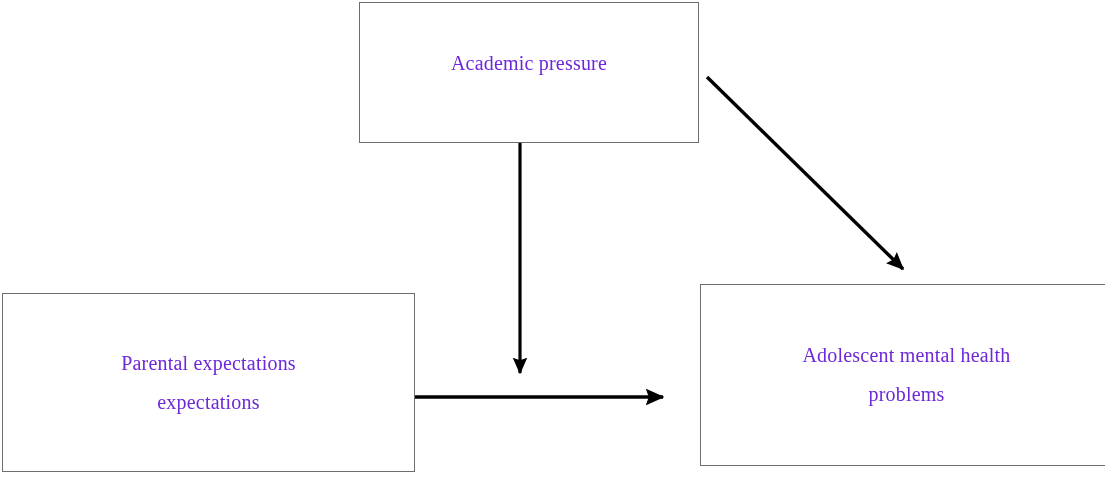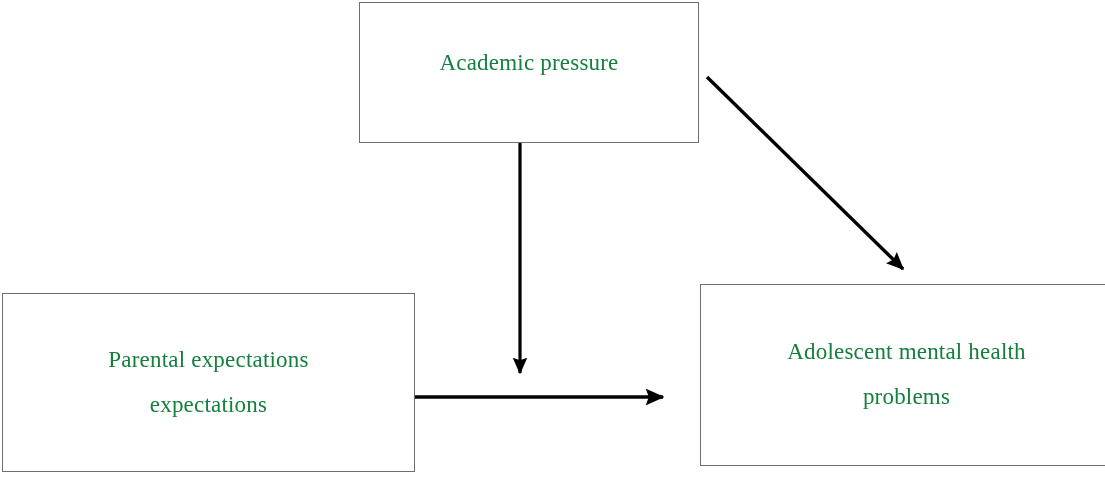--- a/index.html
+++ b/index.html
@@ -20,22 +20,22 @@
     position: absolute;
     box-sizing: border-box;
     background: #ffffff;
     border: 1px solid #6e6e6e;
     display: flex;
     align-items: center;
     justify-content: center;
     text-align: center;
   }
   .node-label {
-    color: #15803d;
-    font-size: 23px;
+    color: #6d28d9;
+    font-size: 20px;
     line-height: 1.95;
     letter-spacing: 0.2px;
     white-space: pre-line;
     padding: 0 12px;
   }
   #box-academic-pressure {
     left: 359px;
     top: 2px;
     width: 340px;
     height: 141px;

